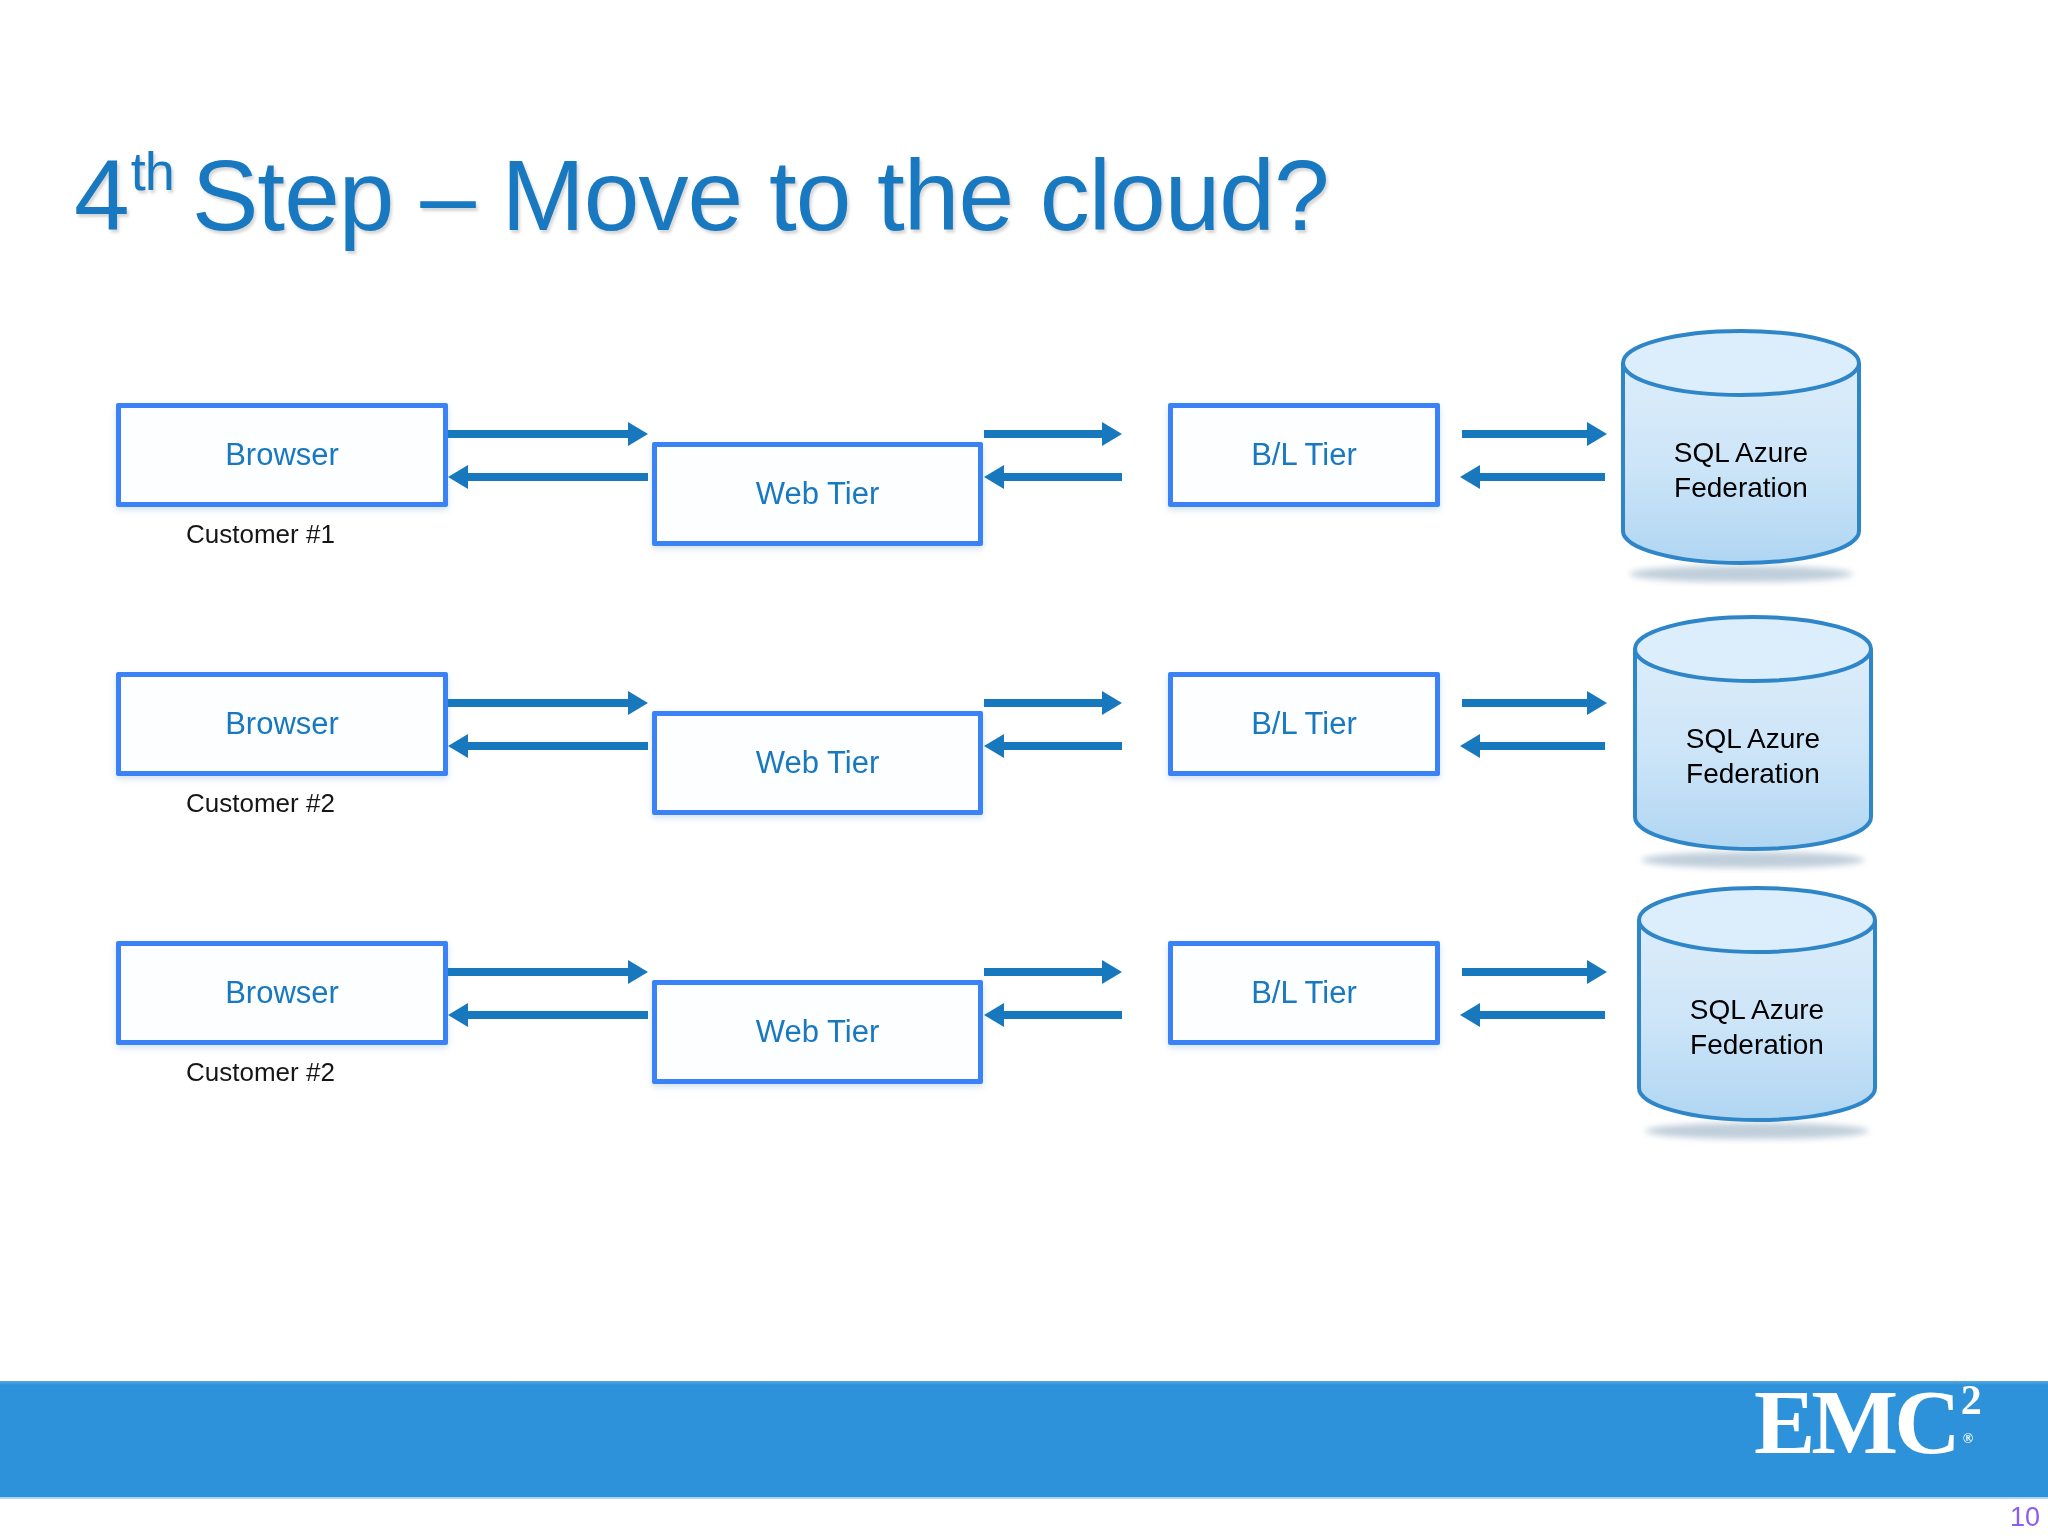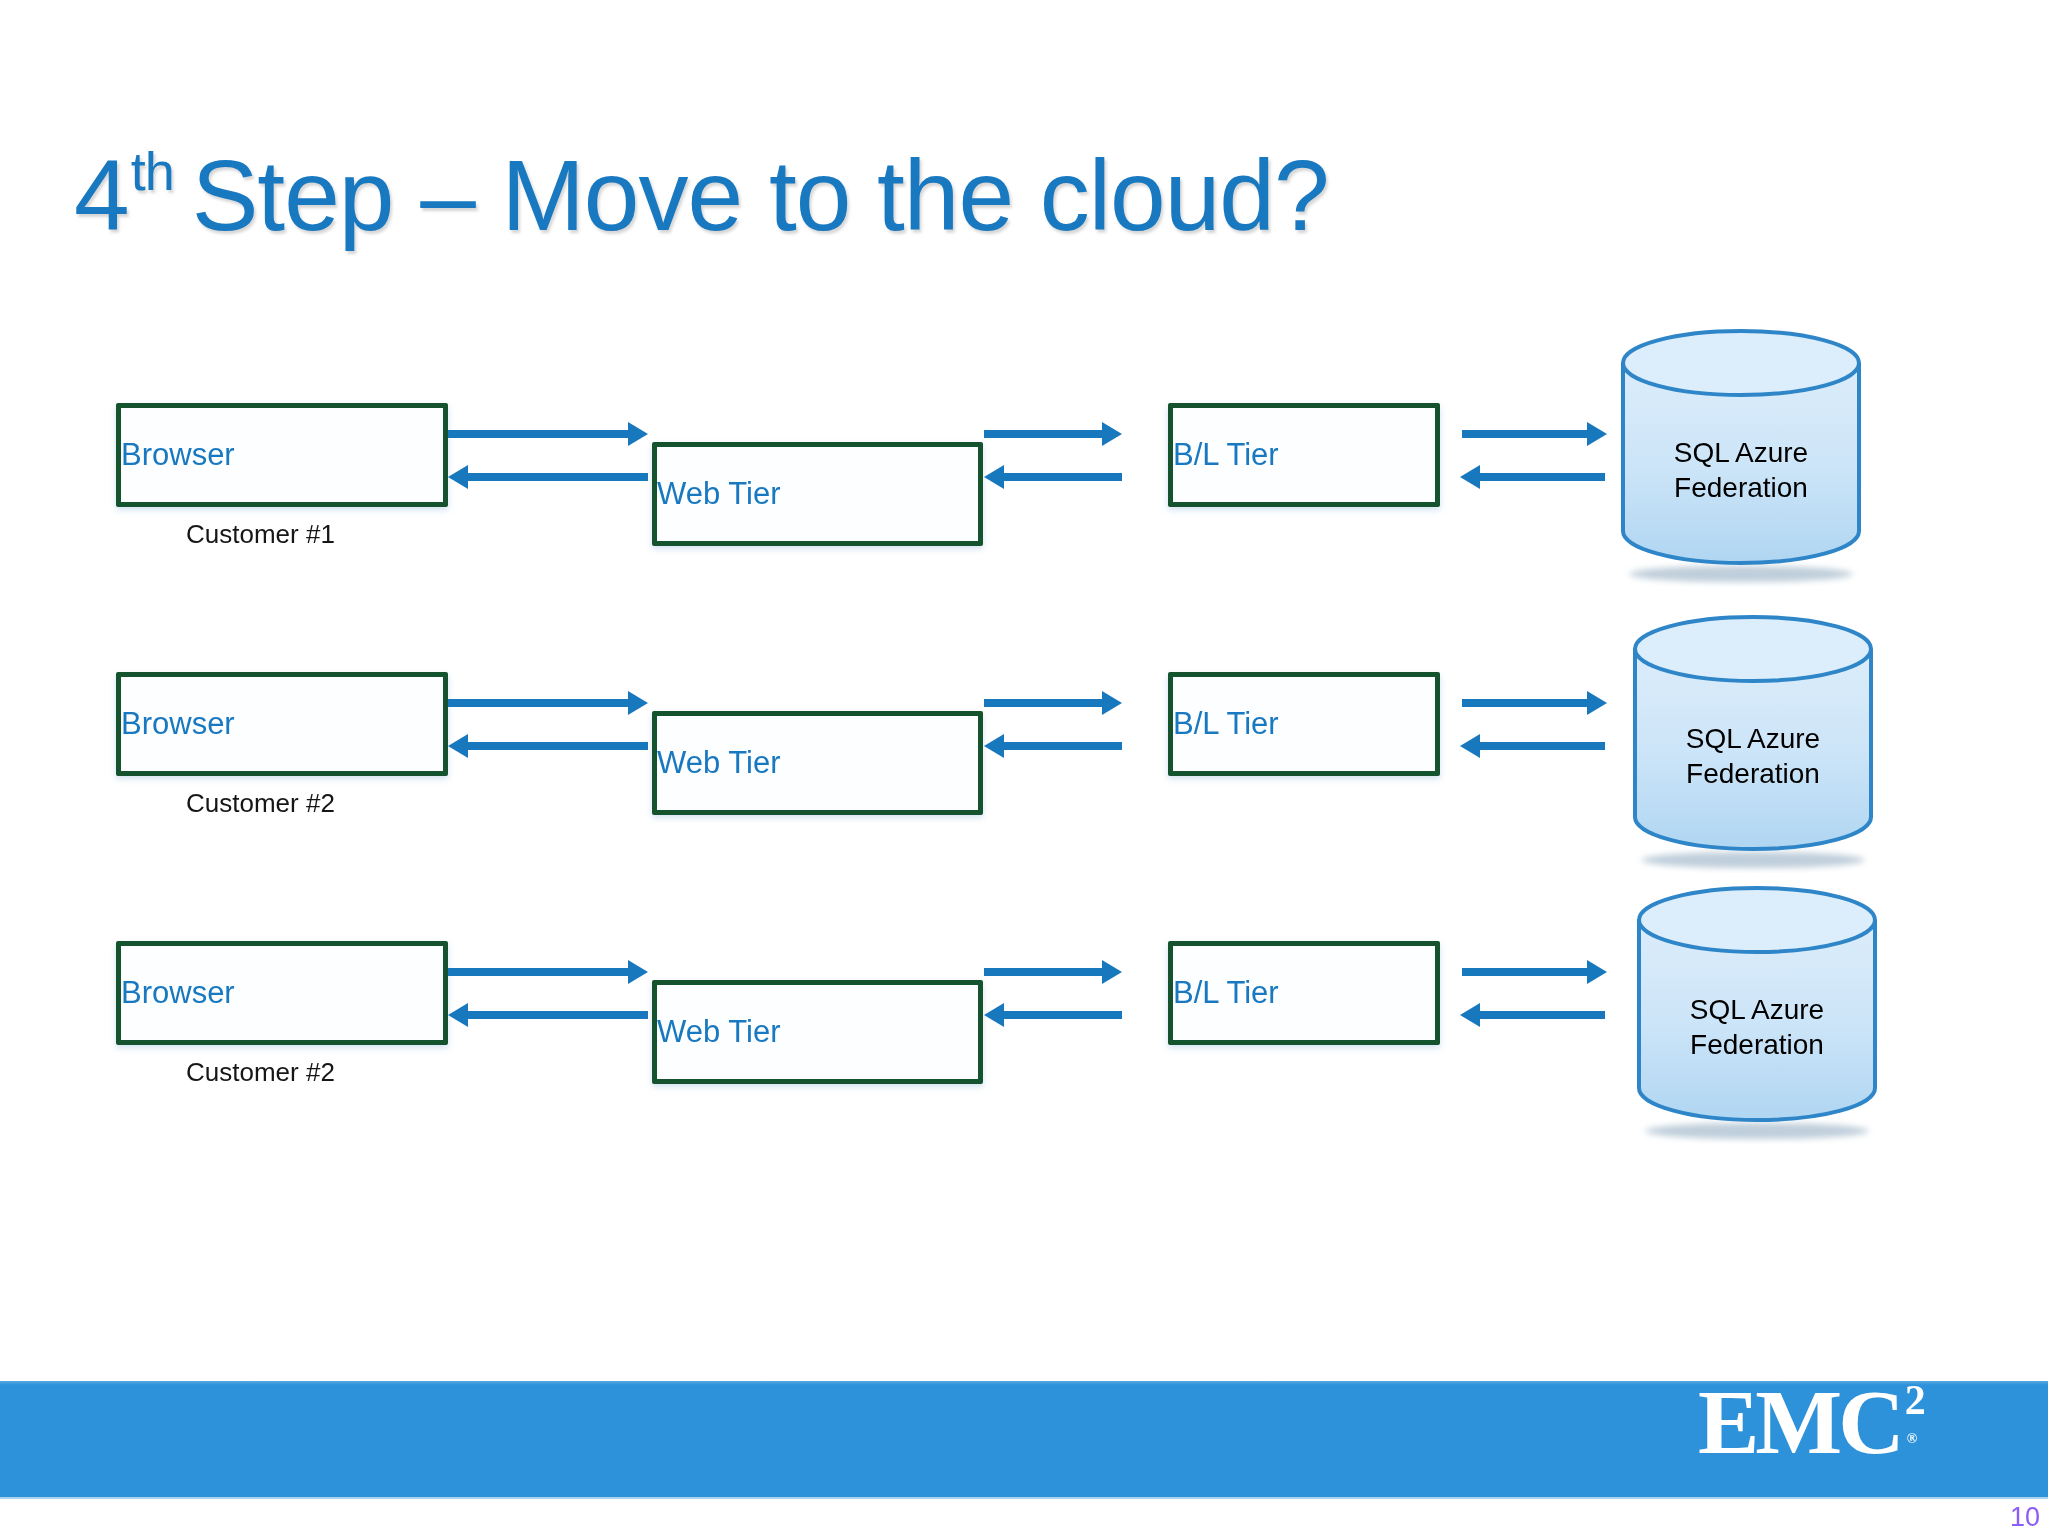--- a/index.html
+++ b/index.html
@@ -13,22 +13,22 @@
     color:#1878c0;white-space:nowrap;letter-spacing:-1px;
     text-shadow:2px 3px 3px rgba(90,90,90,0.25);
   }
   .title .ordinal{font-size:54px;position:relative;top:-40px;left:2px;}
   .title .rest{margin-left:20px;margin-top:28px;}
   
   .row{position:absolute;left:0;width:2048px;height:104px;}
   .row1{top:403px}.row2{top:672px}.row3{top:941px}
   .node{
     position:absolute;top:0;height:104px;box-sizing:border-box;
-    border:5px solid #14532d;background:#fdfeff;border-radius:2px;
-    display:flex;align-items:center;justify-content:flex-start;
+    border:5px solid #3b82f6;background:#fdfeff;border-radius:2px;
+    display:flex;align-items:center;justify-content:center;
     font-size:31px;color:#1878c0;
     box-shadow:0 3px 6px rgba(110,160,205,0.30);
   }
   .node-browser{left:116px;width:332px;}
   .node-web{left:652px;width:331px;margin-top:39px;}
   .node-bl{left:1168px;width:272px;}
   .customer{
     position:absolute;left:186px;top:116px;font-size:26px;color:#161616;
   }
   
@@ -61,21 +61,21 @@
     position:absolute;left:0;right:0;top:145px;transform:translateY(-50%);
     text-align:center;font-size:28px;line-height:35px;color:#000000;
   }
   
   .bottom-bar{
     position:absolute;left:0;top:1381px;width:2048px;height:116px;
     background:linear-gradient(180deg,#5aa9e2 0px,#2d92da 4px,#2d92da 100%);
     border-bottom:2px solid #aed3ef;box-sizing:content-box;
   }
   .emc-logo{
-    position:absolute;left:1698px;top:1381px;height:82px;
+    position:absolute;left:1754px;top:1381px;height:82px;
     display:flex;align-items:center;color:#ffffff;
     font-family:"Liberation Serif",serif;font-weight:bold;
   }
   .emc-logo .emc-text{font-size:92px;letter-spacing:-4px;line-height:1;}
   .emc-right{
     display:inline-flex;flex-direction:column;justify-content:space-between;
     height:64px;margin-left:4px;position:relative;top:-8px;
   }
   .emc-right .exp{font-size:42px;line-height:0.9;letter-spacing:0;}
   .emc-right .reg{font-size:14px;line-height:1;align-self:flex-start;margin-left:2px;}

